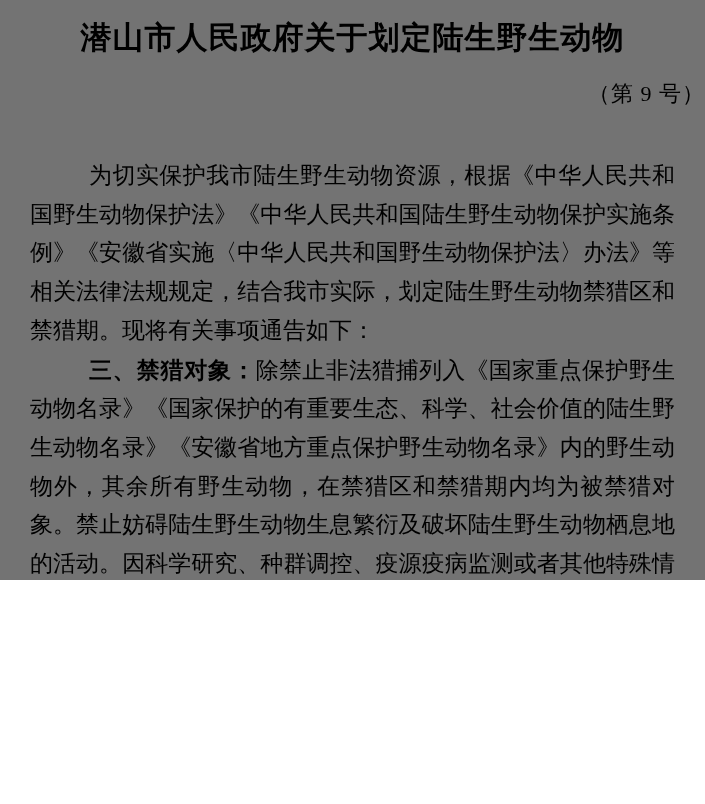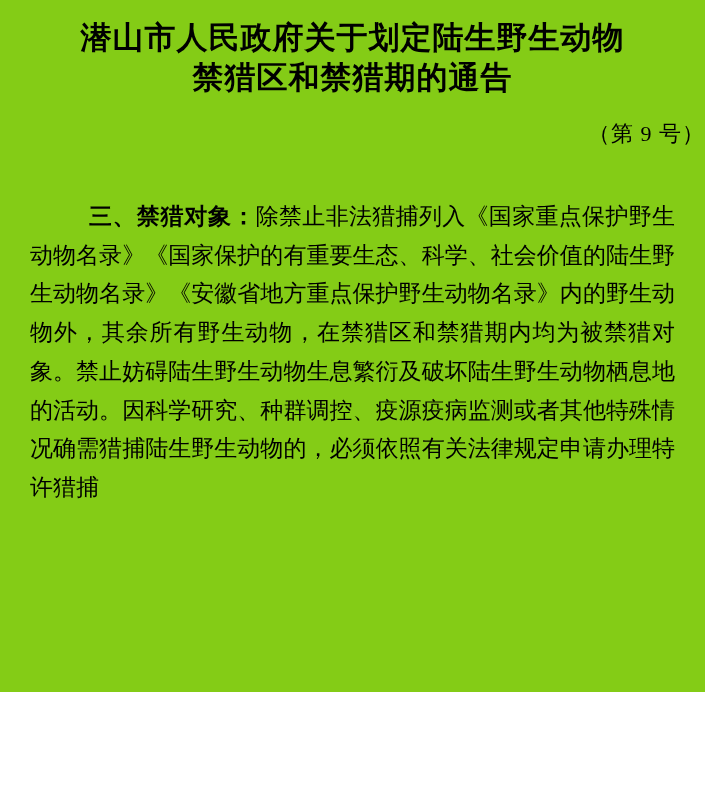--- a/index.html
+++ b/index.html
@@ -10,22 +10,22 @@
   body {
     width: 705px;
     height: 804px;
     overflow: hidden;
     font-family: "Liberation Serif", serif;
     color: #000000;
   }
   .page {
     position: relative;
     width: 705px;
-    height: 692px;
-    background: #84cc16;
+    height: 580px;
+    background: #737373;
     overflow: hidden;
   }
   .doc-title {
     margin: 18px 0 0 0;
     text-align: center;
     font-family: "Liberation Sans", sans-serif;
     font-weight: 700;
     font-size: 31px;
     line-height: 40px;
     letter-spacing: 1px;
@@ -66,26 +66,28 @@
   .cut-mark.left  { left: 19px;  width: 27px; }
   .cut-mark.right { left: 673px; width: 27px; }
 </style>
 </head>
 <body>
 
 <div class="page">
 
   <h1 class="doc-title">
     <span class="title-line">潜山市人民政府关于划定陆生野生动物</span>
-    <span class="title-line">禁猎区和禁猎期的通告</span>
   </h1>
 
   <div class="doc-number">（第 9 号）</div>
 
   <div class="doc-body">
+    <p>
+      <span class="para-text">为切实保护我市陆生野生动物资源，根据《中华人民共和国野生动物保护法》《中华人民共和国陆生野生动物保护实施条例》《安徽省实施〈中华人民共和国野生动物保护法〉办法》等相关法律法规规定，结合我市实际，划定陆生野生动物禁猎区和禁猎期。现将有关事项通告如下：</span>
+    </p>
     <p>
       <span class="para-lead">三、禁猎对象：</span><span class="para-text">除禁止非法猎捕列入《国家重点保护野生动物名录》《国家保护的有重要生态、科学、社会价值的陆生野生动物名录》《安徽省地方重点保护野生动物名录》内的野生动物外，其余所有野生动物，在禁猎区和禁猎期内均为被禁猎对象。禁止妨碍陆生野生动物生息繁衍及破坏陆生野生动物栖息地的活动。因科学研究、种群调控、疫源疫病监测或者其他特殊情况确需猎捕陆生野生动物的，必须依照有关法律规定申请办理特许猎捕</span>
     </p>
   </div>
 
   <div class="cut-mark left"></div>
   <div class="cut-mark right"></div>
 
 </div>
 

